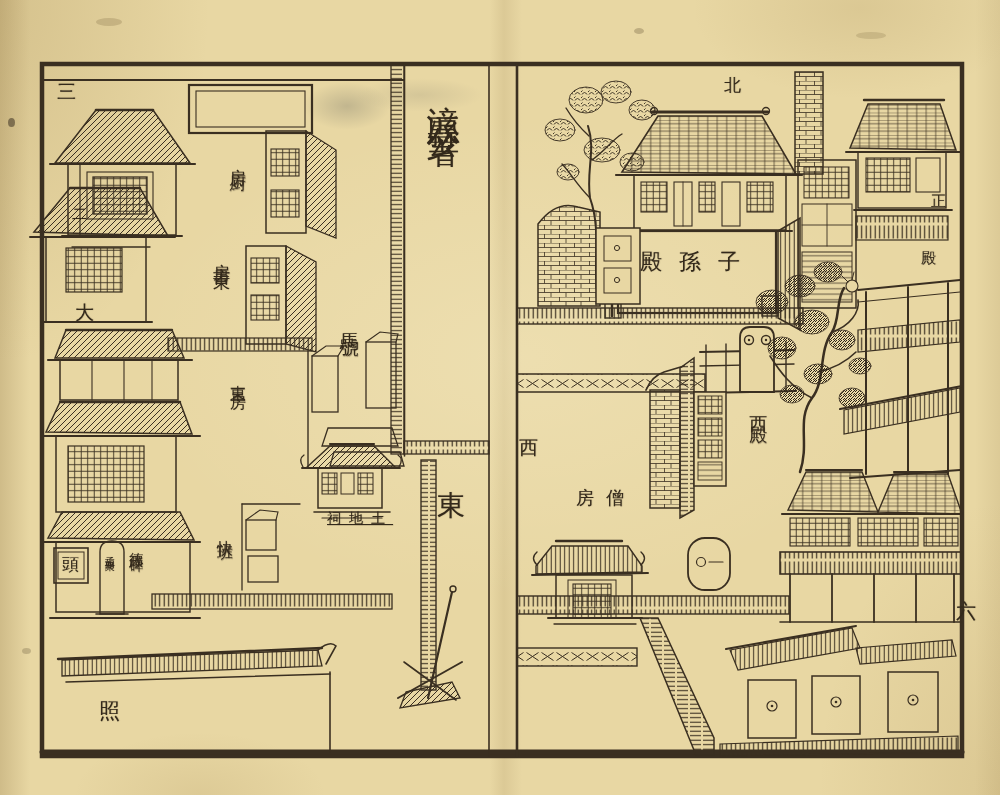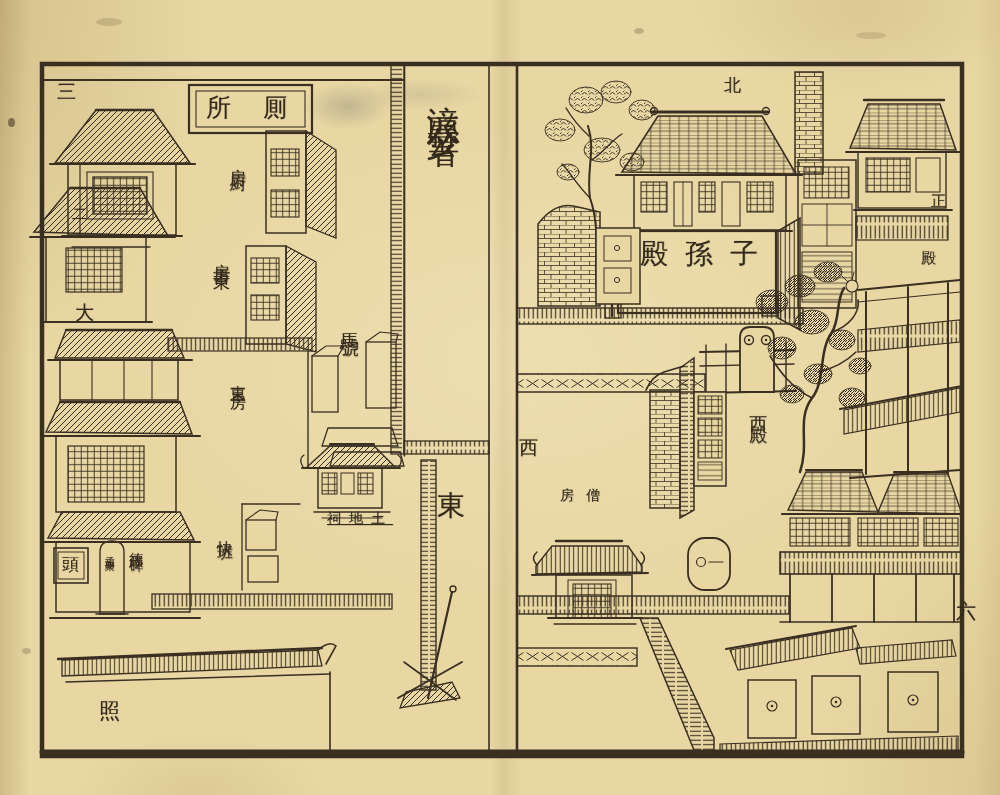--- a/index.html
+++ b/index.html
@@ -392,36 +392,35 @@
           <path d="M720,744 L958,736 L958,752 L720,756 Z" fill="url(#tksv)" stroke-width="1.2"></path>
         </g>
       </g>
     </g>
   </svg>
 
   <div class="lbl v" style="left:424px;top:79px;font-size:33px;letter-spacing:10px;">漳縣公署</div>
   <div class="lbl" style="left:437px;top:490px;font-size:28px;">東</div>
 
   <div class="lbl" style="left:57px;top:81px;font-size:19px;">三</div>
-  <div class="lbl" style="left:206px;top:94px;font-size:25px;letter-spacing:32px;">所厠</div>
   <div class="lbl v" style="left:228px;top:155px;font-size:17px;letter-spacing:7px;">房厨</div>
   <div class="lbl" style="left:72px;top:206px;font-size:15px;">二</div>
   <div class="lbl v" style="left:212px;top:250px;font-size:17px;letter-spacing:5px;">房書東</div>
   <div class="lbl v" style="left:339px;top:318px;font-size:19px;letter-spacing:5px;">馬號</div>
   <div class="lbl" style="left:75px;top:302px;font-size:19px;">大</div>
   <div class="lbl v" style="left:229px;top:372px;font-size:16px;letter-spacing:4px;">東三房</div>
   <div class="lbl" style="left:327px;top:511px;font-size:14px;letter-spacing:8px;text-decoration:underline;">祠地土</div>
   <div class="lbl v" style="left:216px;top:527px;font-size:16px;letter-spacing:4px;">快班</div>
   <div class="lbl v" style="left:128px;top:541px;font-size:14px;letter-spacing:3px;">德政碑</div>
   <div class="lbl v" style="left:104px;top:549px;font-size:10px;letter-spacing:2px;">孟如聚</div>
   <div class="lbl" style="left:62px;top:555px;font-size:17px;">頭</div>
   <div class="lbl" style="left:99px;top:700px;font-size:21px;">照</div>
 
   <div class="lbl" style="left:724px;top:76px;font-size:17px;">北</div>
-  <div class="lbl" style="left:640px;top:238px;font-size:28px;letter-spacing:17px;">殿孫子</div>
+  <div class="lbl" style="left:640px;top:250px;font-size:22px;letter-spacing:17px;">殿孫子</div>
   <div class="lbl" style="left:519px;top:437px;font-size:19px;">西</div>
   <div class="lbl v" style="left:748px;top:402px;font-size:18px;letter-spacing:10px;">西殿</div>
-  <div class="lbl" style="left:560px;top:488px;font-size:14px;letter-spacing:12px;">房僧</div>
+  <div class="lbl" style="left:576px;top:488px;font-size:18px;letter-spacing:12px;">房僧</div>
   <div class="lbl" style="left:931px;top:193px;font-size:15px;">正</div>
   <div class="lbl" style="left:921px;top:250px;font-size:15px;">殿</div>
 
   <div class="lbl" style="left:956px;top:600px;font-size:20px;">六</div>
 </div>
 
 </body></html>

